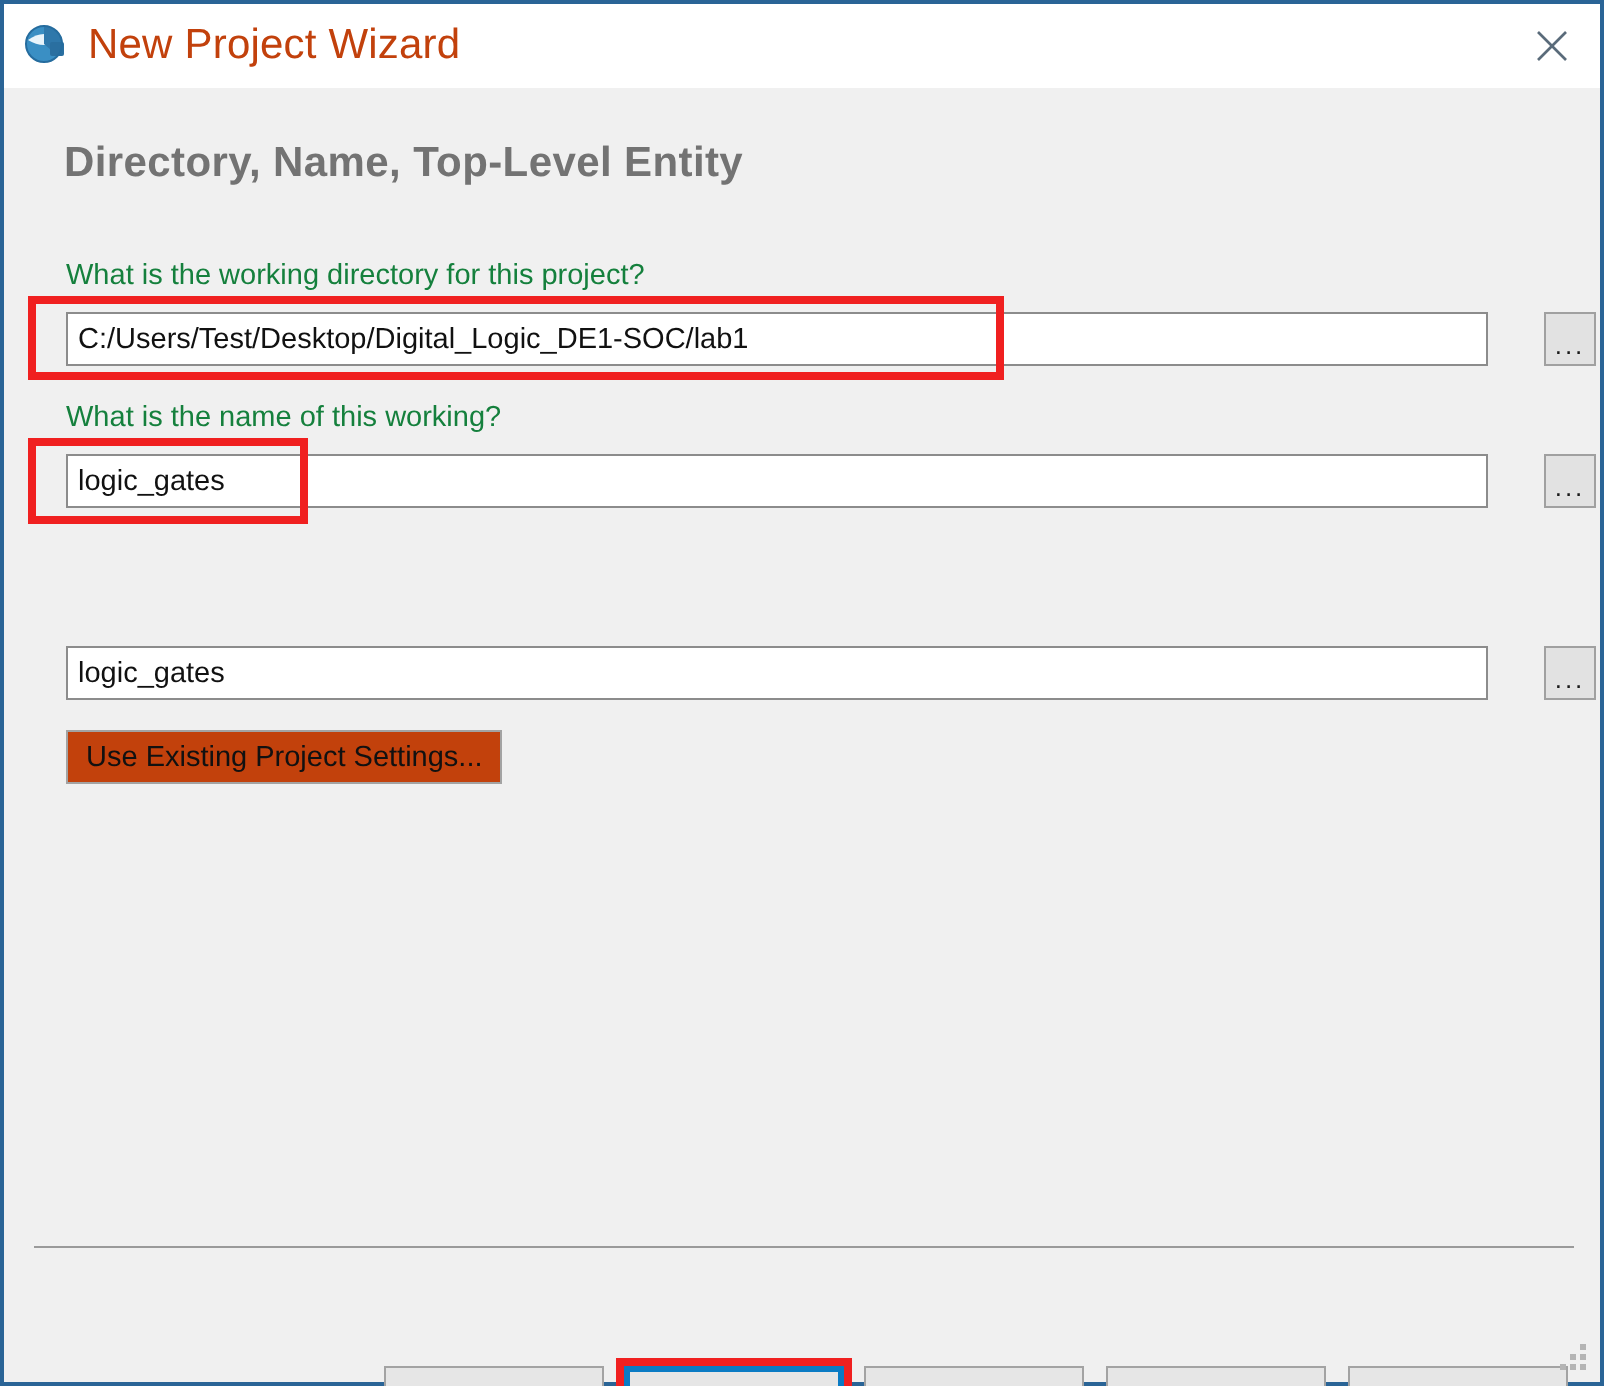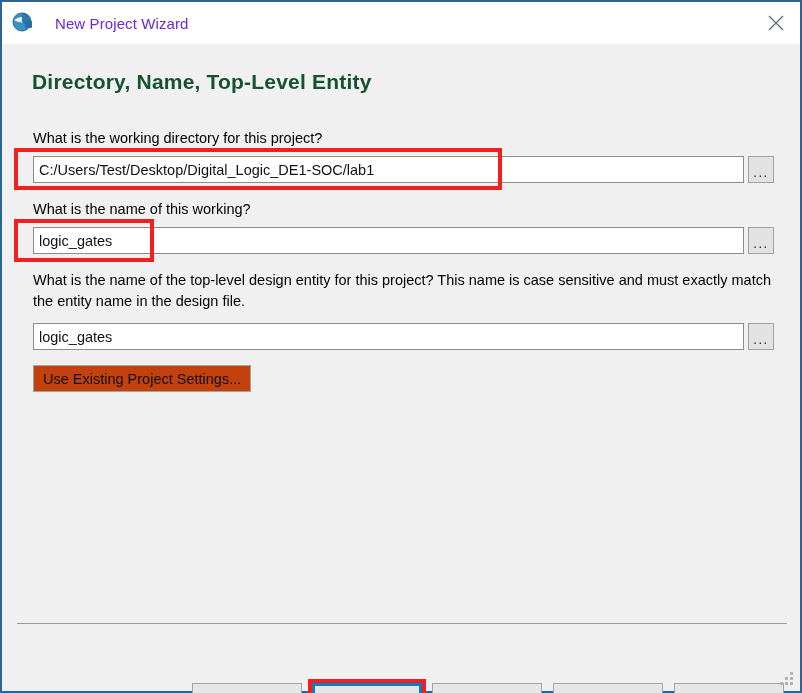--- a/index.html
+++ b/index.html
@@ -32,23 +32,23 @@
     display: flex;
     align-items: center;
   }
   #app-icon {
     width: 22px; height: 22px;
     margin-left: 10px;
     flex: 0 0 auto;
     position: relative;
   }
   #title-text {
-    margin-left: 21px;
-    font-size: 15px;
-    color: #6d28d9;
+    margin-left: 10px;
+    font-size: 21px;
+    color: #c2410c;
     letter-spacing: 0.1px;
     white-space: nowrap;
   }
   #close-btn {
     position: absolute;
     right: 0; top: 0;
     width: 48px; height: 42px;
     display: flex;
     align-items: center;
     justify-content: center;
@@ -62,41 +62,42 @@
     width: 798px;
     height: 647px;
     background: #f0f0f0;
   }
 
   #page-title {
     position: absolute;
     left: 30px; top: 26px;
     font-size: 21px;
     font-weight: bold;
-    color: #14532d;
+    color: #737373;
     letter-spacing: 0.2px;
   }
 
   .q-label {
     position: absolute;
     font-size: 14.5px;
-    color: #000000;
+    color: #15803d;
     white-space: nowrap;
   }
   .q-label.wrap {
     white-space: normal;
     line-height: 21px;
     width: 740px;
   }
 
   .field-row {
     position: absolute;
     height: 27px;
     display: flex;
     align-items: flex-start;
+    gap: 24px;
   }
   .text-input {
     height: 27px;
     background: #ffffff;
     border: 1px solid #8c8c8c;
     font-size: 14.5px;
     font-family: "Liberation Sans", sans-serif;
     color: #111111;
     padding: 0 5px;
     line-height: 25px;
@@ -226,21 +227,20 @@
 
     <div class="q-label" style="left:31px; top:157px;">What is the name of this working?</div>
 
     <div class="field-row" style="left:31px; top:183px;">
       <input class="text-input" style="width: 711px;" readonly="" value="logic_gates">
       <div class="browse-btn">...</div>
     </div>
 
     <div class="anno" style="left:12px; top:175px; width:140px; height:43px;"></div>
 
-    <div class="q-label wrap" style="left:31px; top:226px;">What is the name of the top-level design entity for this project? This name is case sensitive and must exactly match the entity name in the design file.</div>
 
     <div class="field-row" style="left:31px; top:279px;">
       <input class="text-input" style="width: 711px;" readonly="" value="logic_gates">
       <div class="browse-btn">...</div>
     </div>
 
     <div id="use-existing-btn">Use Existing Project Settings...</div>
 
     <div id="separator"></div>
 

